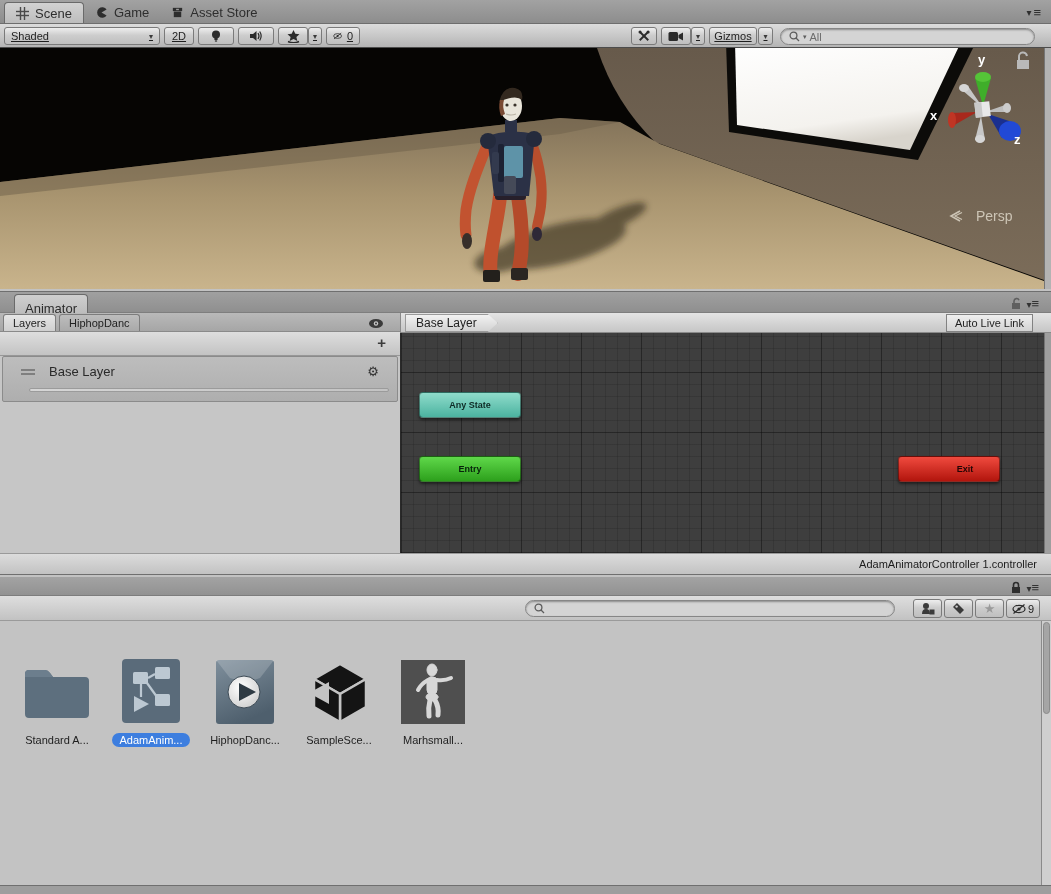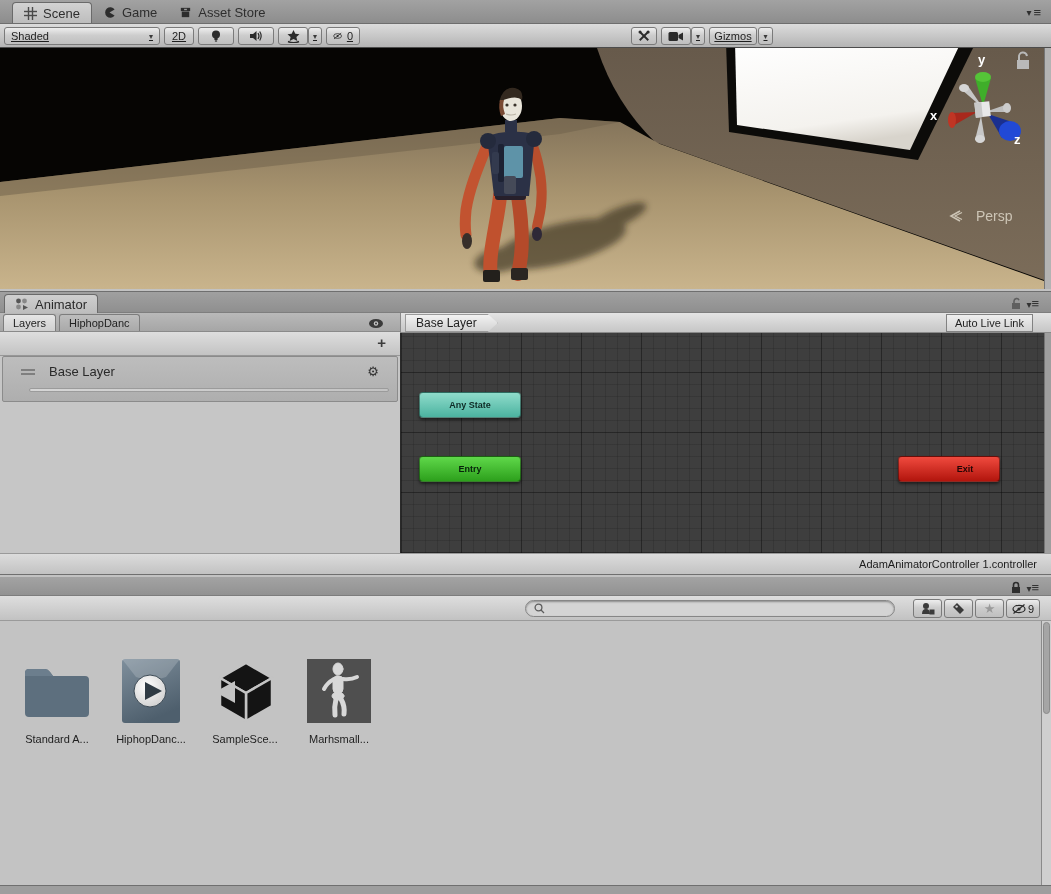--- a/index.html
+++ b/index.html
@@ -7,21 +7,21 @@
   body { font-family:"Liberation Sans", sans-serif; background:#c2c2c2; position:relative; }
   .abs { position:absolute; }
 
   
   #doc-tabbar { left:0; top:0; width:1051px; height:24px;
     background:linear-gradient(#a2a2a2,#8d8d8d); border-bottom:1px solid #6e6e6e;
     display:flex; align-items:flex-end; }
   .doctab { height:21px; padding:0 11px; display:flex; align-items:center; gap:6px;
     font-size:13px; color:#2e2e2e; }
   .doctab.active { background:linear-gradient(#d2d2d2,#bdbdbd);
-    border:1px solid #6a6a6a; border-bottom:none; border-radius:4px 4px 0 0; margin-left:12px; }
+    border:1px solid #6a6a6a; border-bottom:none; border-radius:4px 4px 0 0; margin-left:4px; }
   .doctab .ticon { width:13px; height:13px; display:inline-block; }
   #tabbar-menu { position:absolute; right:10px; top:5px; color:#2f2f2f; font-size:10px;
     display:flex; align-items:center; gap:2px; }
 
   
   #scene-toolbar { left:0; top:24px; width:1051px; height:24px;
     background:linear-gradient(#dcdcdc,#b4b4b4); border-bottom:1px solid #4c4c4c;
     display:block; }
   .tbtn { position:absolute; top:3px; height:18px;
     background:linear-gradient(#eee,#cdcdcd 45%,#bfbfbf); border:1px solid #7a7a7a;
@@ -35,23 +35,23 @@
 
   
   #scene-view { left:0; top:48px; width:1044px; height:241px; background:#060503; overflow:hidden; }
   #scene-scroll { left:1044px; top:48px; width:7px; height:241px; background:#b3b3b3; border-left:1px solid #757575; }
   #persp-label { position:absolute; left:948px; top:160px; color:#cdc5b6; font-size:14px;
     display:flex; align-items:center; gap:12px; }
 
   
   #anim-tabbar { left:0; top:291px; width:1051px; height:22px;
     background:linear-gradient(#a0a0a0,#8f8f8f); border-top:1px solid #6f6f6f; border-bottom:1px solid #7e7e7e; }
-  .paneltab { position:absolute; left:4px; top:2px; height:20px; padding:0 10px;
+  .paneltab { position:absolute; left:14px; top:2px; height:20px; padding:0 10px;
     background:linear-gradient(#cfcfcf,#bcbcbc); border:1px solid #6a6a6a; border-bottom:none;
-    border-radius:4px 4px 0 0; display:flex; align-items:center; gap:6px; font-size:13px; color:#2b2b2b; }
+    border-radius:4px 4px 0 0; display:flex; align-items:center; gap:6px; font-size:13px; color:#2b2b2b;flex-direction:column; }
   .panel-menu { position:absolute; top:4px; display:flex; align-items:center; gap:4px; color:#333; font-size:10px; }
 
   #layers-strip { left:0; top:313px; width:400px; height:19px;
     background:linear-gradient(#b9b9b9,#a6a6a6); border-bottom:1px solid #8a8a8a; display:flex; align-items:flex-end; }
   .minitab { height:17px; padding:0 9px; font-size:11px; color:#222; display:flex; align-items:center;
     border:1px solid #7d7d7d; border-bottom:none; border-radius:3px 3px 0 0; margin-left:3px;
     background:linear-gradient(#bdbdbd,#a9a9a9); }
   .minitab.active { background:linear-gradient(#e6e6e6,#cfcfcf);text-align:right; }
   #layers-toolbar { left:0; top:332px; width:400px; height:24px;
     background:linear-gradient(#dedede,#c3c3c3); border-bottom:1px solid #979797; }
@@ -216,20 +216,28 @@
       </svg>
   </div>
   <div class="tbtn" style="left:691px;width:14px;padding:0;">
     <span class="dd">▾</span>
   </div>
   <div class="tbtn" style="left:709px;width:48px;">
     <span>Gizmos</span>
   </div>
   <div class="tbtn" style="left:758px;width:15px;padding:0;">
     <span class="dd">▾</span>
+  </div>
+  <div class="searchbox" style="left:780px;top:4px;width:255px;height:17px;">
+    <svg class="icon-svg" width="11" height="11" viewBox="0 0 11 11">
+        <circle cx="4.5" cy="4.5" r="3.4" fill="none" stroke="#5c5c5c" stroke-width="1.3"></circle>
+        <line x1="7" y1="7" x2="10" y2="10" stroke="#5c5c5c" stroke-width="1.3"></line>
+      </svg>
+    <span style="font-size:7px;color:#5c5c5c;">▾</span>
+    <span class="ph">All</span>
   </div>
 </div>
 
 <div id="scene-view" class="abs">
   <svg width="1044" height="241" viewBox="0 0 1044 241">
     <defs>
       <linearGradient id="floorG" x1="0" y1="0" x2="0" y2="1">
         <stop offset="0" stop-color="#83735a"></stop>
           <stop offset="0.45" stop-color="#a8946f"></stop>
           <stop offset="1" stop-color="#c9b48c"></stop>
@@ -453,20 +461,37 @@
   <div class="asset">
     <div class="icon-wrap">
       <svg class="icon-svg" width="72" height="60" viewBox="0 0 72 60">
         <path d="M4,12 Q4,8 8,8 L24,8 Q27,8 29,11 L32,15 L64,15 Q68,15 68,19 L68,52 Q68,56 64,56 L8,56 Q4,56 4,52 Z" fill="#5d6f7e"></path>
         <path d="M4,12 Q4,8 8,8 L24,8 Q27,8 29,11 L32,15 L4,15 Z" fill="#6c7e8d"></path>
       </svg>
     </div>
     <div class="label">Standard A...</div>
   </div>
 
+  <div class="asset">
+    <div class="icon-wrap">
+      <svg class="icon-svg" width="58" height="64" viewBox="0 0 58 64">
+        <rect x="0" y="0" width="58" height="64" rx="4" fill="#5a6b7a"></rect>
+        <g stroke="#bcc8d2" stroke-width="2.2" fill="none">
+          <line x1="19" y1="25" x2="19" y2="38"></line>
+          <line x1="26" y1="19" x2="33" y2="15"></line>
+          <line x1="25" y1="24" x2="35" y2="38"></line>
+        </g>
+        <rect x="11" y="13" width="15" height="12" rx="1.5" fill="#bcc8d2"></rect>
+        <rect x="33" y="8" width="15" height="12" rx="1.5" fill="#bcc8d2"></rect>
+        <rect x="33" y="35" width="15" height="12" rx="1.5" fill="#bcc8d2"></rect>
+        <polygon points="12,37 12,53 27,45" fill="#bcc8d2"></polygon>
+      </svg>
+    </div>
+    <div class="label selected">AdamAnim...</div>
+  </div>
 
   <div class="asset">
     <div class="icon-wrap">
       <svg class="icon-svg" width="58" height="64" viewBox="0 0 58 64">
         <defs>
             <linearGradient id="vidG" x1="0" y1="0" x2="0.4" y2="1">
               <stop offset="0" stop-color="#7f8f9c"></stop>
               <stop offset="1" stop-color="#4e5f6d"></stop>
             </linearGradient>
         <radialGradient id="cirG" cx="0.4" cy="0.35" r="0.9">

